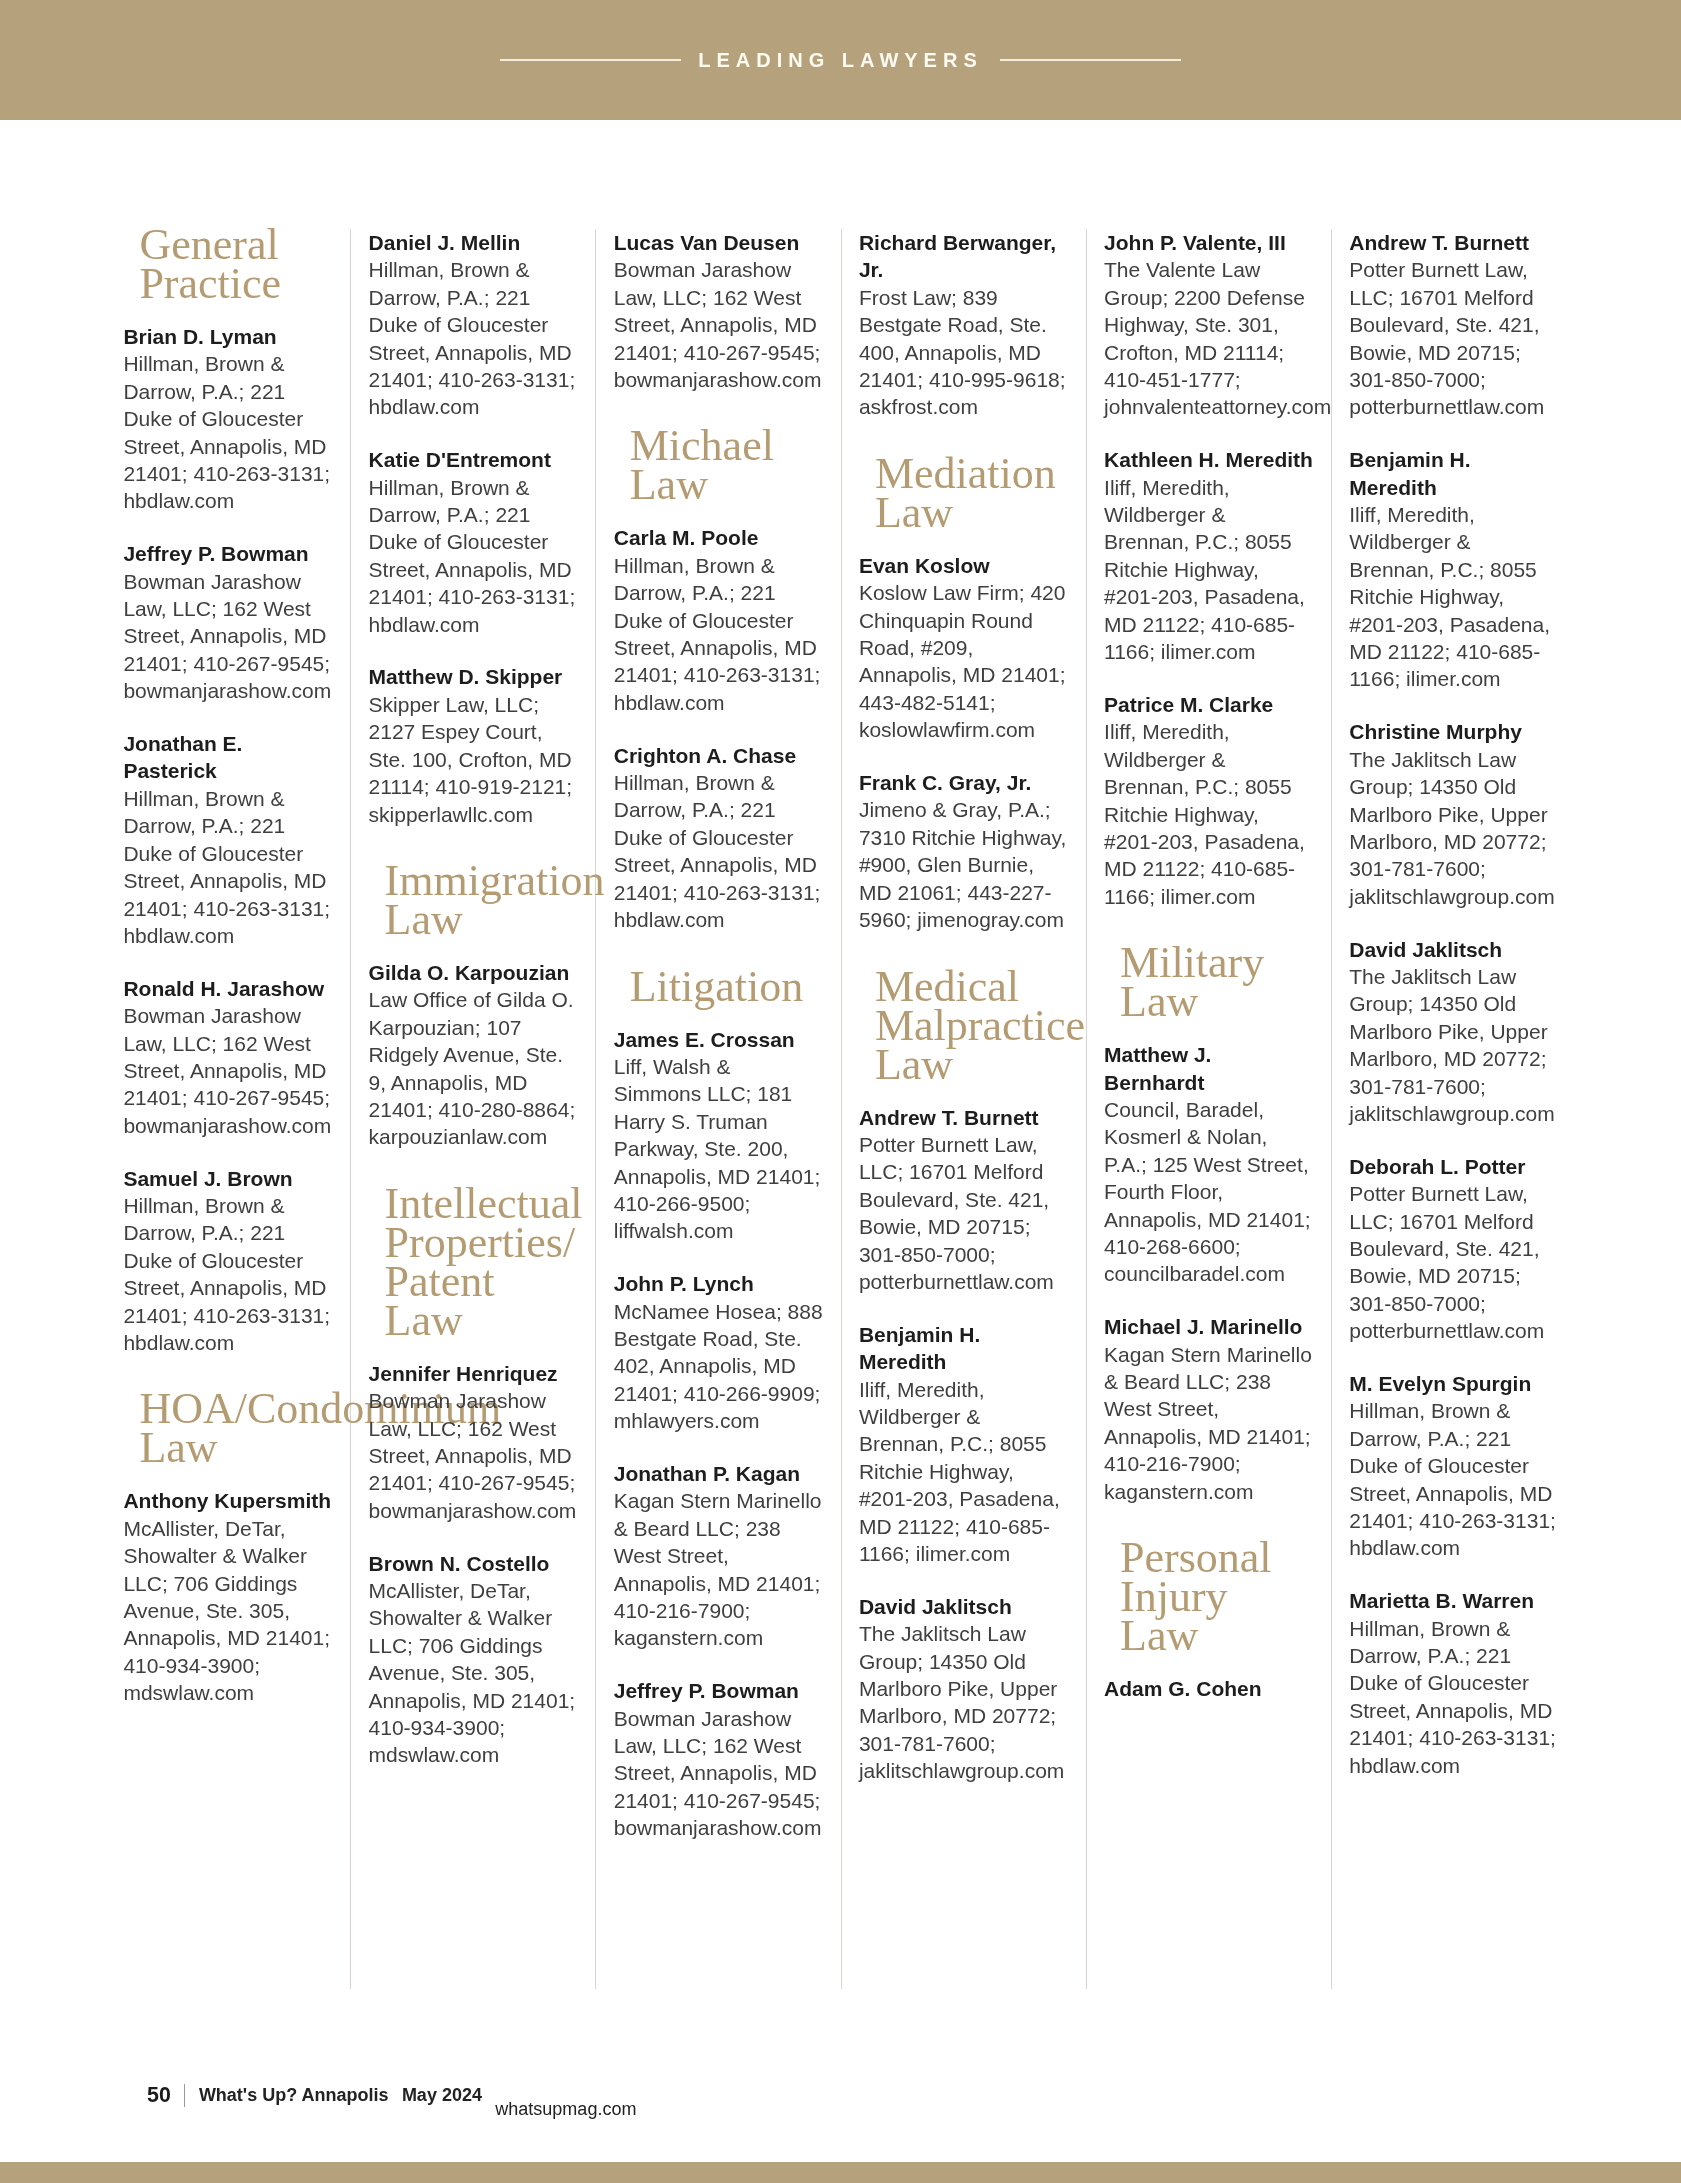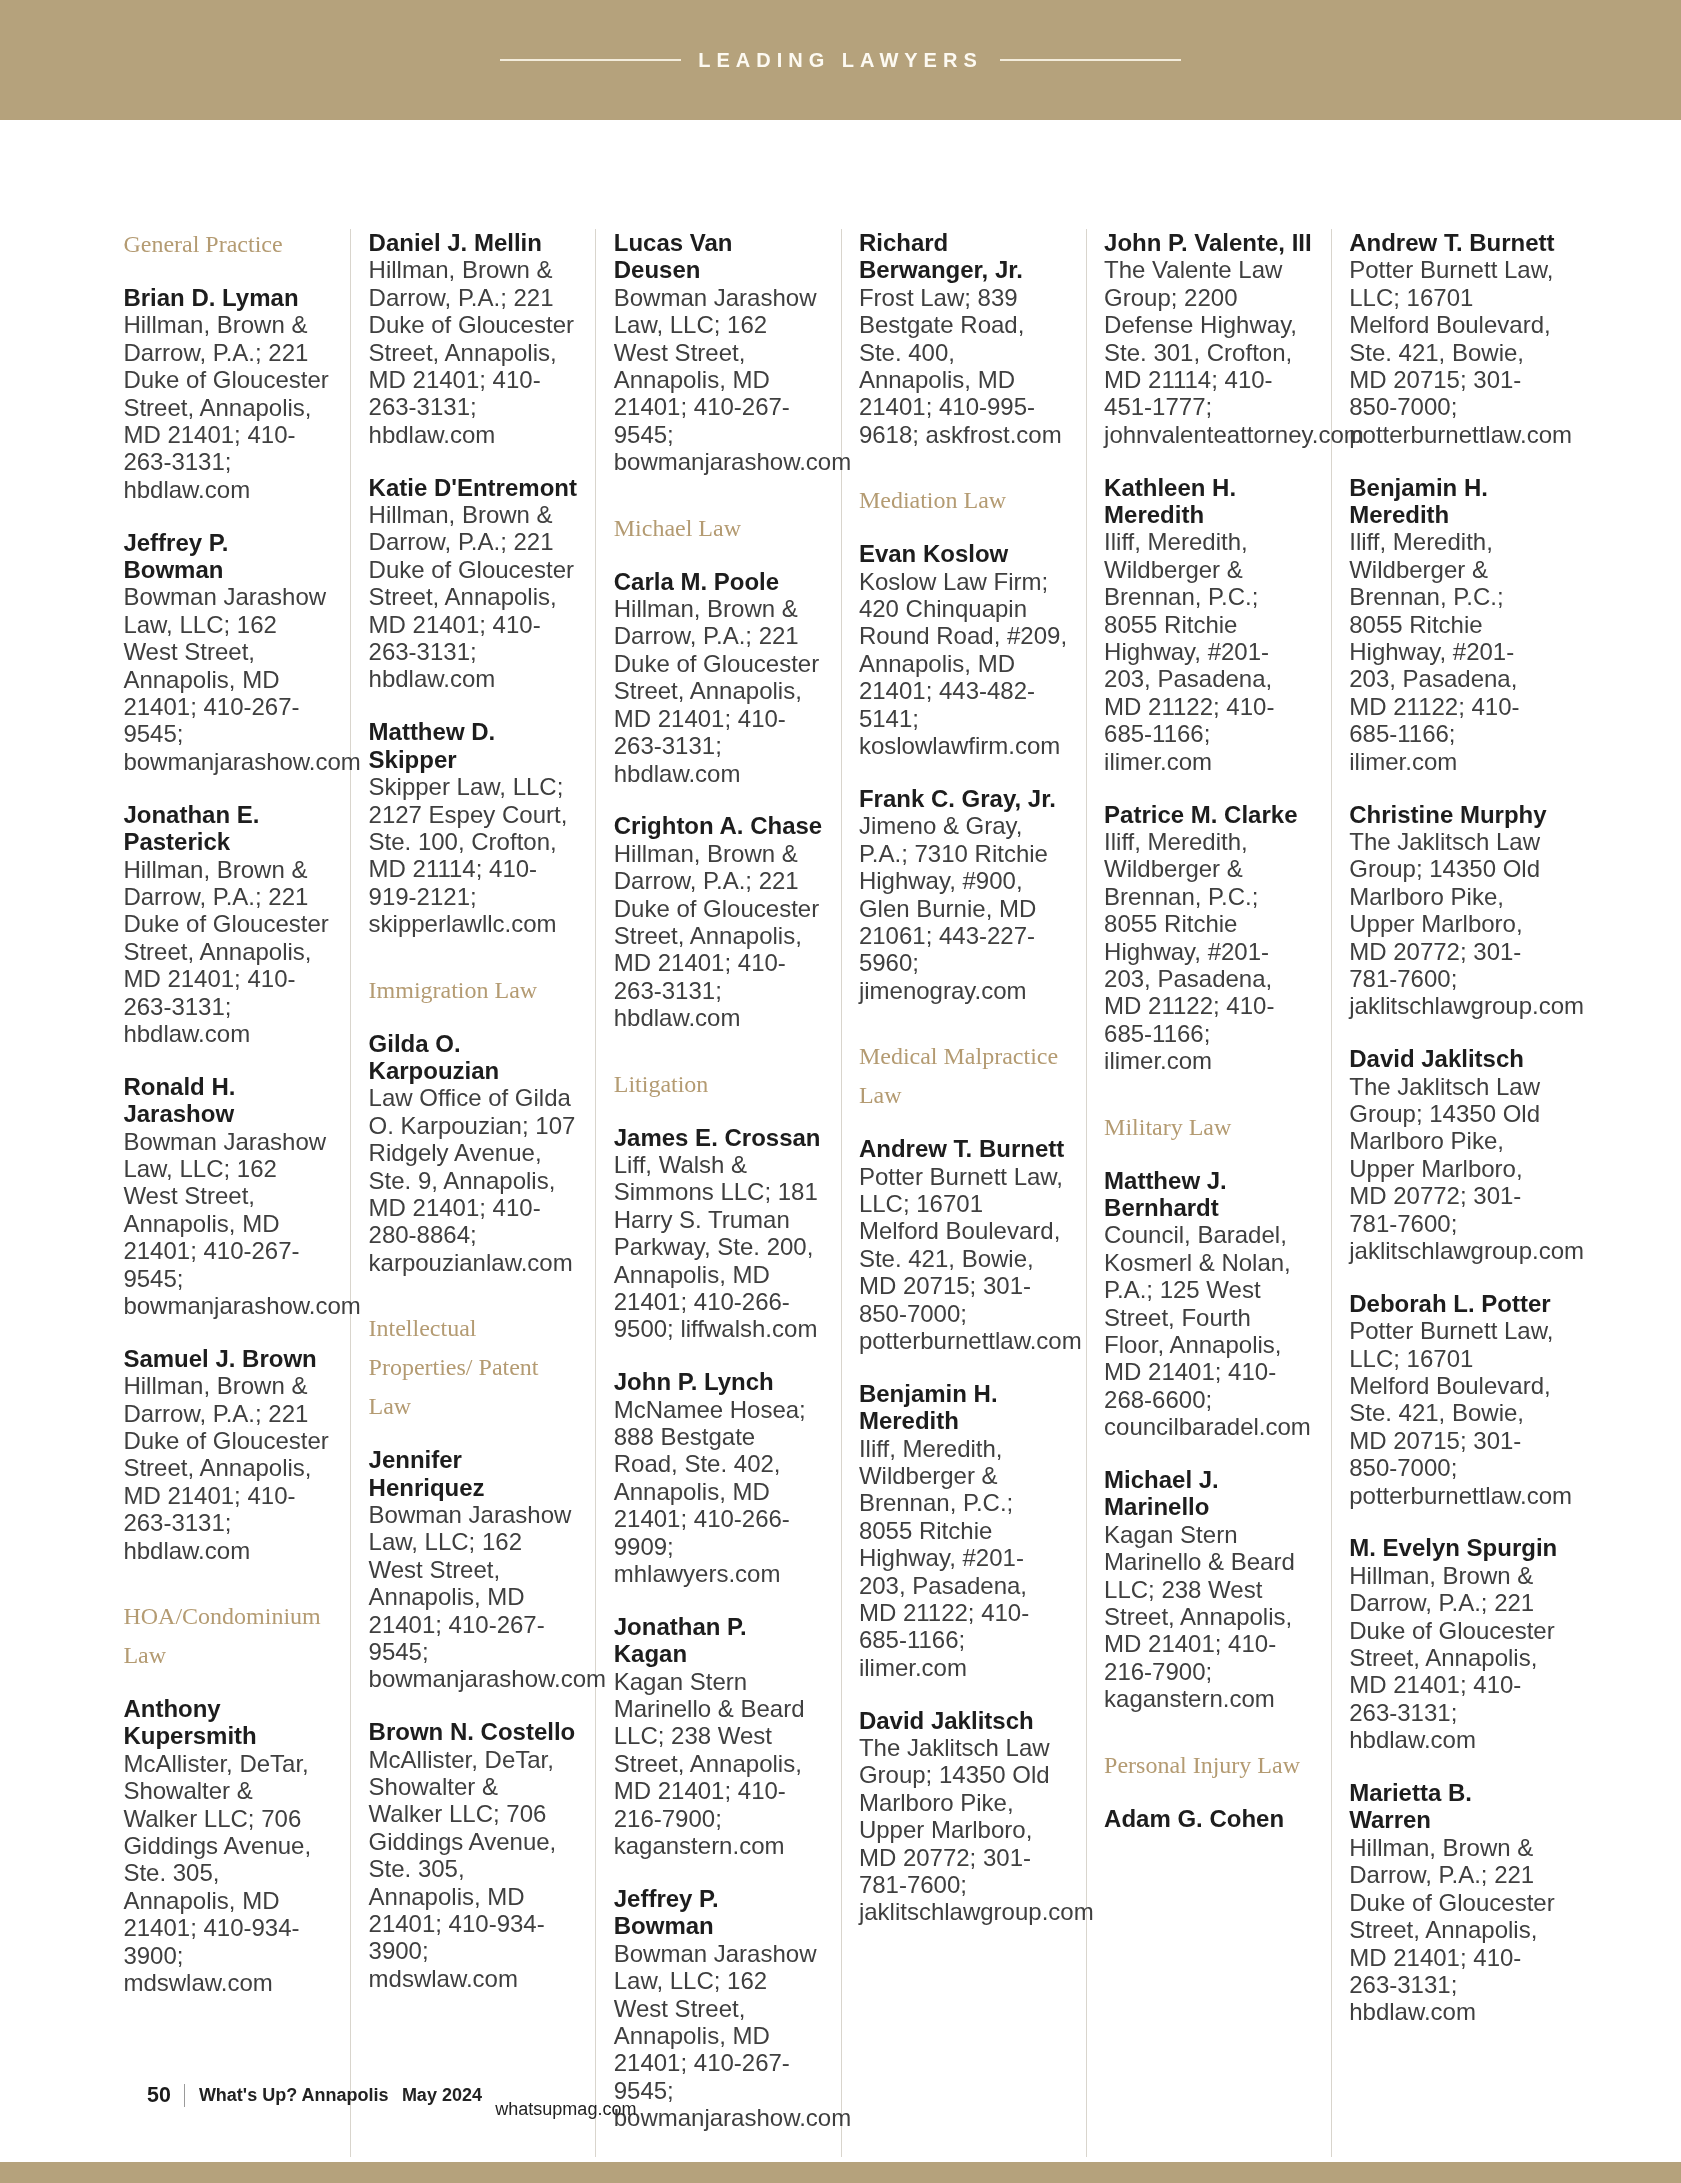--- a/index.html
+++ b/index.html
@@ -50,29 +50,29 @@
     padding: 0 17.4px;
     border-right: 0.7px solid var(--separator, #d9d5cd);
     min-width: 0;
   }
   .col:last-child { border-right: none; }
 
   h2.section {
     font-family: "Liberation Serif", serif;
     font-weight: 400;
     color: var(--heading, #b49b72);
-    font-size: 24px;
+    font-size: 44px;
     line-height: 39px;
-    margin: 33px 0 20px 0;
+    margin: 33px 0 20px 16px;
   }
   .col > h2.section:first-child { margin-top: -4px; }
 
   .entry {
     margin-bottom: 25.4px;
-    font-size: 24px;
+    font-size: 21px;
     line-height: 27.4px;
   }
   .entry-name {
     font-weight: 700;
     color: var(--name, #1d1d1d);
   }
   .entry-details {
     color: var(--body, #3f3f3f);
   }
 

